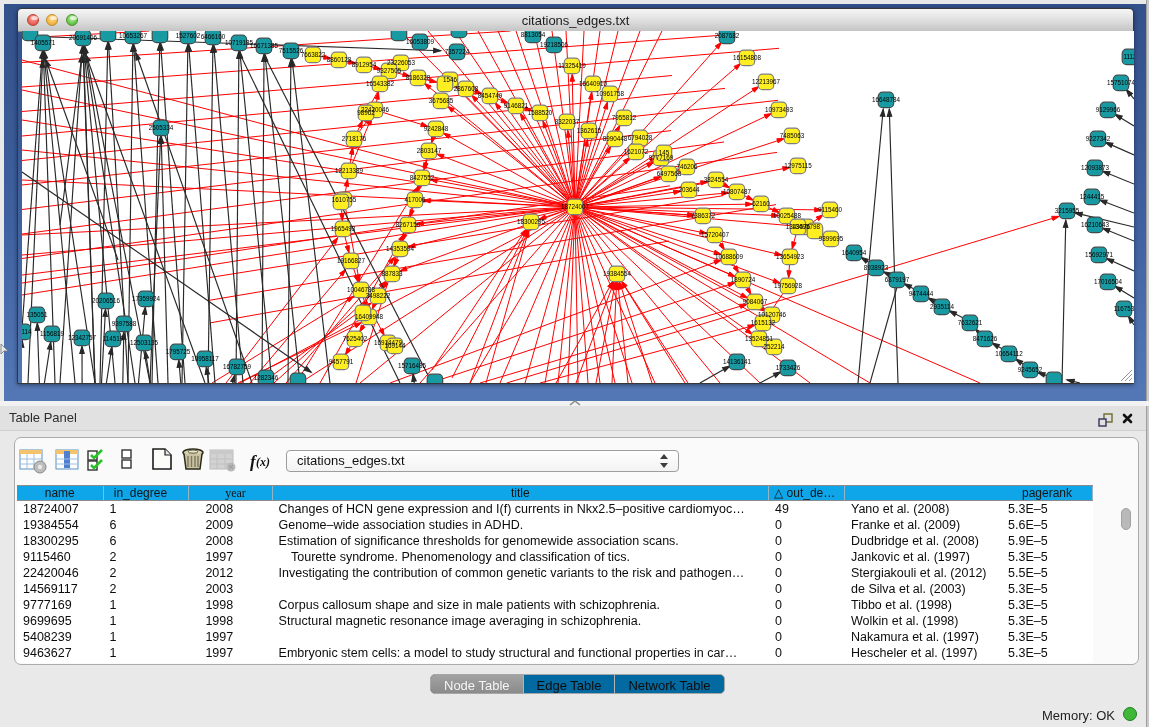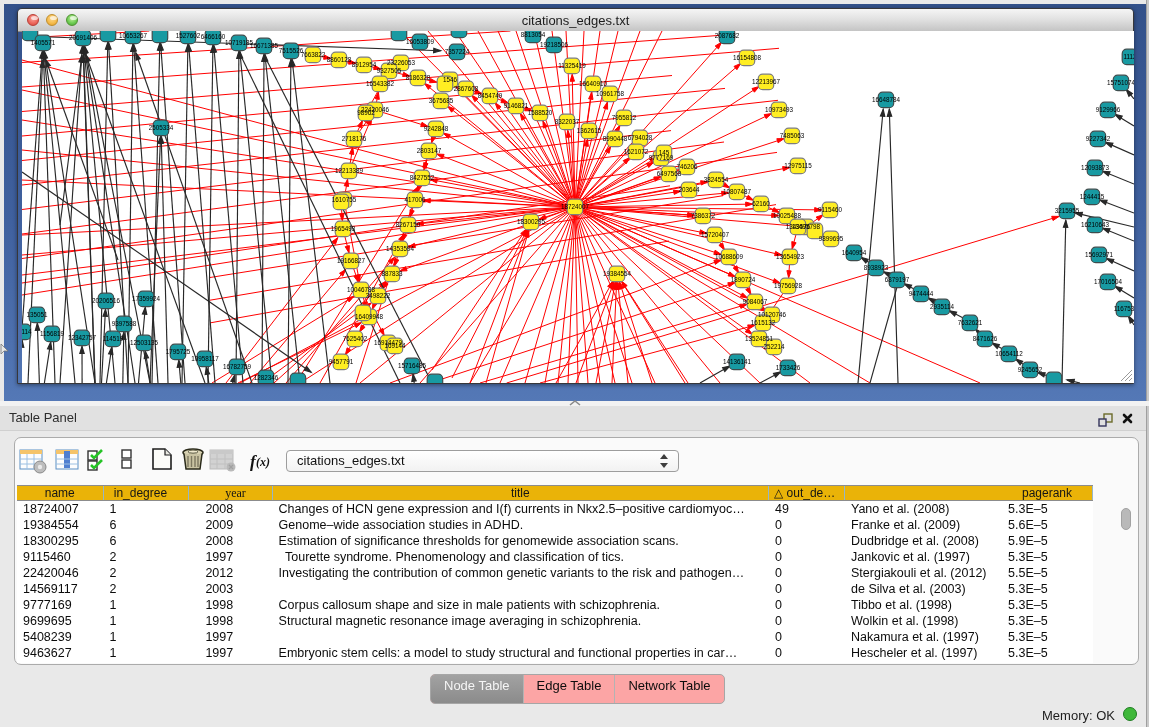--- a/index.html
+++ b/index.html
@@ -8,27 +8,27 @@
 #tbar{position:absolute;left:0;top:0;width:100%;height:23px;border-radius:4px 4px 0 0;background:linear-gradient(180deg,#f5f5f5 0%,#e2e2e2 45%,#c4c4c4 100%);border-bottom:1px solid #8a8a8a}
 #tbar .ttl{position:absolute;left:0;right:0;top:4px;text-align:center;font-size:13px;color:#1c1c1c}
 .tl{position:absolute;top:5px;width:12px;height:12px;border-radius:50%}
 .tl i{position:absolute;left:2.5px;top:1.2px;width:7px;height:4px;border-radius:50%;background:rgba(255,255,255,.65)}
 #gfx{position:absolute;left:22px;top:31px;width:1112px;height:352px;background:#fff;overflow:hidden}
 #rstrip{position:absolute;right:0;top:0;width:3px;height:727px;background:#c9c9c9;border-left:1px solid #9f9f9f}
 #gap{position:absolute;left:0;top:401px;width:1149px;height:5px;background:#f2f2f2}#tpbar{position:absolute;left:0;top:406px;width:1146px;height:25px;background:#e1e1e1;border-bottom:1px solid #d0d0d0}
 #tpbar .lbl{position:absolute;left:9px;top:4px;font-size:13px;color:#2d2d2d}
 #panel{position:absolute;left:14px;top:437px;width:1125px;height:228px;background:#fafafa;border:1px solid #ababab;border-radius:7px}
 #combo{position:absolute;left:286px;top:450px;width:393px;height:22px;background:linear-gradient(180deg,#fff,#f2f2f2);border:1px solid #9d9d9d;border-radius:4px;font-size:13px;color:#111;line-height:20px;padding-left:10px}
-#thead{position:absolute;left:17px;top:485px;width:1076px;height:16px;background:#eab308;border-top:1px solid #8c8c8c;border-bottom:1px solid #8c8c8c}
+#thead{position:absolute;left:17px;top:485px;width:1076px;height:16px;background:#0ea5e9;border-top:1px solid #8c8c8c;border-bottom:1px solid #8c8c8c}
 .hc{position:absolute;top:0;height:14px;border-right:1px solid #96b6c8;font-size:12px;color:#151515;text-align:center;line-height:15px;overflow:hidden}
 #tbody{position:absolute;left:17px;top:501px;width:1076px;height:162px;overflow:hidden;background:#fff}
 .tr{position:absolute;left:0;width:1076px;height:16px}
 .tc{position:absolute;top:0;height:16px;font-size:12.5px;color:#0c0c0c;line-height:16px;white-space:nowrap;overflow:hidden}
 #vsb{position:absolute;left:1121px;top:508px;width:10px;height:22px;background:#b9b9b9;border-radius:5px;border:1px solid #a2a2a2}
-#tabs{position:absolute;left:430px;top:674px;height:30px;display:flex;border:1px solid #a6a6a6;border-radius:5px;overflow:hidden;background:#fca5a5}
+#tabs{position:absolute;left:430px;top:674px;height:20px;display:flex;border:1px solid #a6a6a6;border-radius:5px;overflow:hidden;background:#0369a1}
 .tab{font-size:13px;color:#0d0d0d;line-height:21px;padding:0 13px;border-right:1px solid #b3b3b3}
 .tab.sel{background:linear-gradient(180deg,#a2a2a2,#8b8b8b);color:#f5f5f5}
 .tab:last-child{border-right:none}
 #mem{position:absolute;right:34px;top:708px;font-size:13px;color:#1d1d1d}
 #dot{position:absolute;right:12px;top:707px;width:14px;height:14px;border-radius:50%;background:#3fb83a;border:1.5px solid #1f7d22}
 </style></head><body>
 <div id="root">
   <div id="desk"></div>
   <div id="win">
     <div id="tbar">
@@ -898,21 +898,21 @@
         <div class="tc" style="left:188.4px;width:65.2px">2008</div>
         <div class="tc" style="left:261.6px;width:488.4px">Estimation of significance thresholds for genomewide association scans.</div>
         <div class="tc" style="left:758px;width:68px">0</div>
         <div class="tc" style="left:834px;width:149px">Dudbridge et al. (2008)</div>
         <div class="tc" style="left:991px;width:83px">5.9E–5</div>
       </div>
       <div class="tr" style="top:48px">
         <div class="tc" style="left:6px;width:78.5px">9115460</div>
         <div class="tc" style="left:92.5px;width:87.9px">2</div>
         <div class="tc" style="left:188.4px;width:65.2px">1997</div>
-        <div class="tc" style="left:268px;width:488.4px">Tourette syndrome. Phenomenology and classification of tics.</div>
+        <div class="tc" style="left:274px;width:488.4px">Tourette syndrome. Phenomenology and classification of tics.</div>
         <div class="tc" style="left:758px;width:68px">0</div>
         <div class="tc" style="left:834px;width:149px">Jankovic et al. (1997)</div>
         <div class="tc" style="left:991px;width:83px">5.3E–5</div>
       </div>
       <div class="tr" style="top:64px">
         <div class="tc" style="left:6px;width:78.5px">22420046</div>
         <div class="tc" style="left:92.5px;width:87.9px">2</div>
         <div class="tc" style="left:188.4px;width:65.2px">2012</div>
         <div class="tc" style="left:261.6px;width:488.4px">Investigating the contribution of common genetic variants to the risk and pathogen…</div>
         <div class="tc" style="left:758px;width:68px">0</div>

